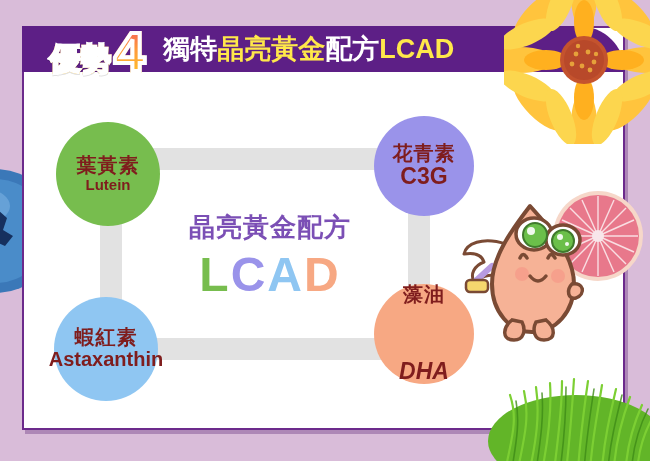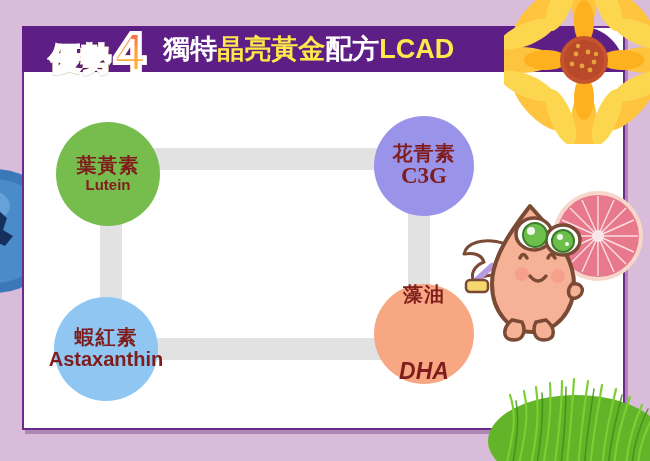--- a/index.html
+++ b/index.html
@@ -86,21 +86,21 @@
     display:flex;flex-direction:column;align-items:center;justify-content:center;
     color:#7f1d1d;text-align:center;line-height:1.08;
   }
   .node .cn{font-size:20px;font-weight:bold;letter-spacing:1px;}
   .node .en{font-size:21px;font-weight:bold;letter-spacing:0px;}
 
   .n-lutein{left:34px;top:34px;width:104px;height:104px;background:#77bd4e;}
   .n-lutein .en{font-size:15px;}
 
   .n-c3g{left:352px;top:28px;width:100px;height:100px;background:#9a93ea;}
-  .n-c3g .en{font-size:23px;font-family:Liberation Serif, serif;}
+  .n-c3g .en{font-size:23px;}
 
   .n-asta{left:32px;top:209px;width:104px;height:104px;background:#8fc6f2;text-align:right;}
   .n-asta .en{font-size:20px;}
 
   .n-dha{left:352px;top:196px;width:100px;height:100px;background:#f7a883;justify-content:space-between;}
   .n-dha .en{font-size:23px;font-style:italic;}
 
   
   .center{
     position:absolute;left:148px;top:122px;width:200px;text-align:center;
@@ -150,20 +150,24 @@
     <div class="node n-asta">
       <span class="cn">蝦紅素</span>
       <span class="en">Astaxanthin</span>
     </div>
 
     <div class="node n-dha">
       <span class="cn">藻油</span>
       <span class="en">DHA</span>
     </div>
 
+    <div class="center">
+      <div class="formula">晶亮黃金配方</div>
+      <div class="lcad"><span class="lc-L">L</span><span class="lc-C">C</span><span class="lc-A">A</span><span class="lc-D">D</span></div>
+    </div>
   </div>
 
   <div class="header">
     <div class="badge">
       <span class="badge-word">優勢</span>
       <span class="badge-num">4</span>
     </div>
     <div class="title"><span class="t-w">獨特</span><span class="t-y">晶亮黃金</span><span class="t-w">配方</span><span class="t-y">LCAD</span></div>
   </div>
 

